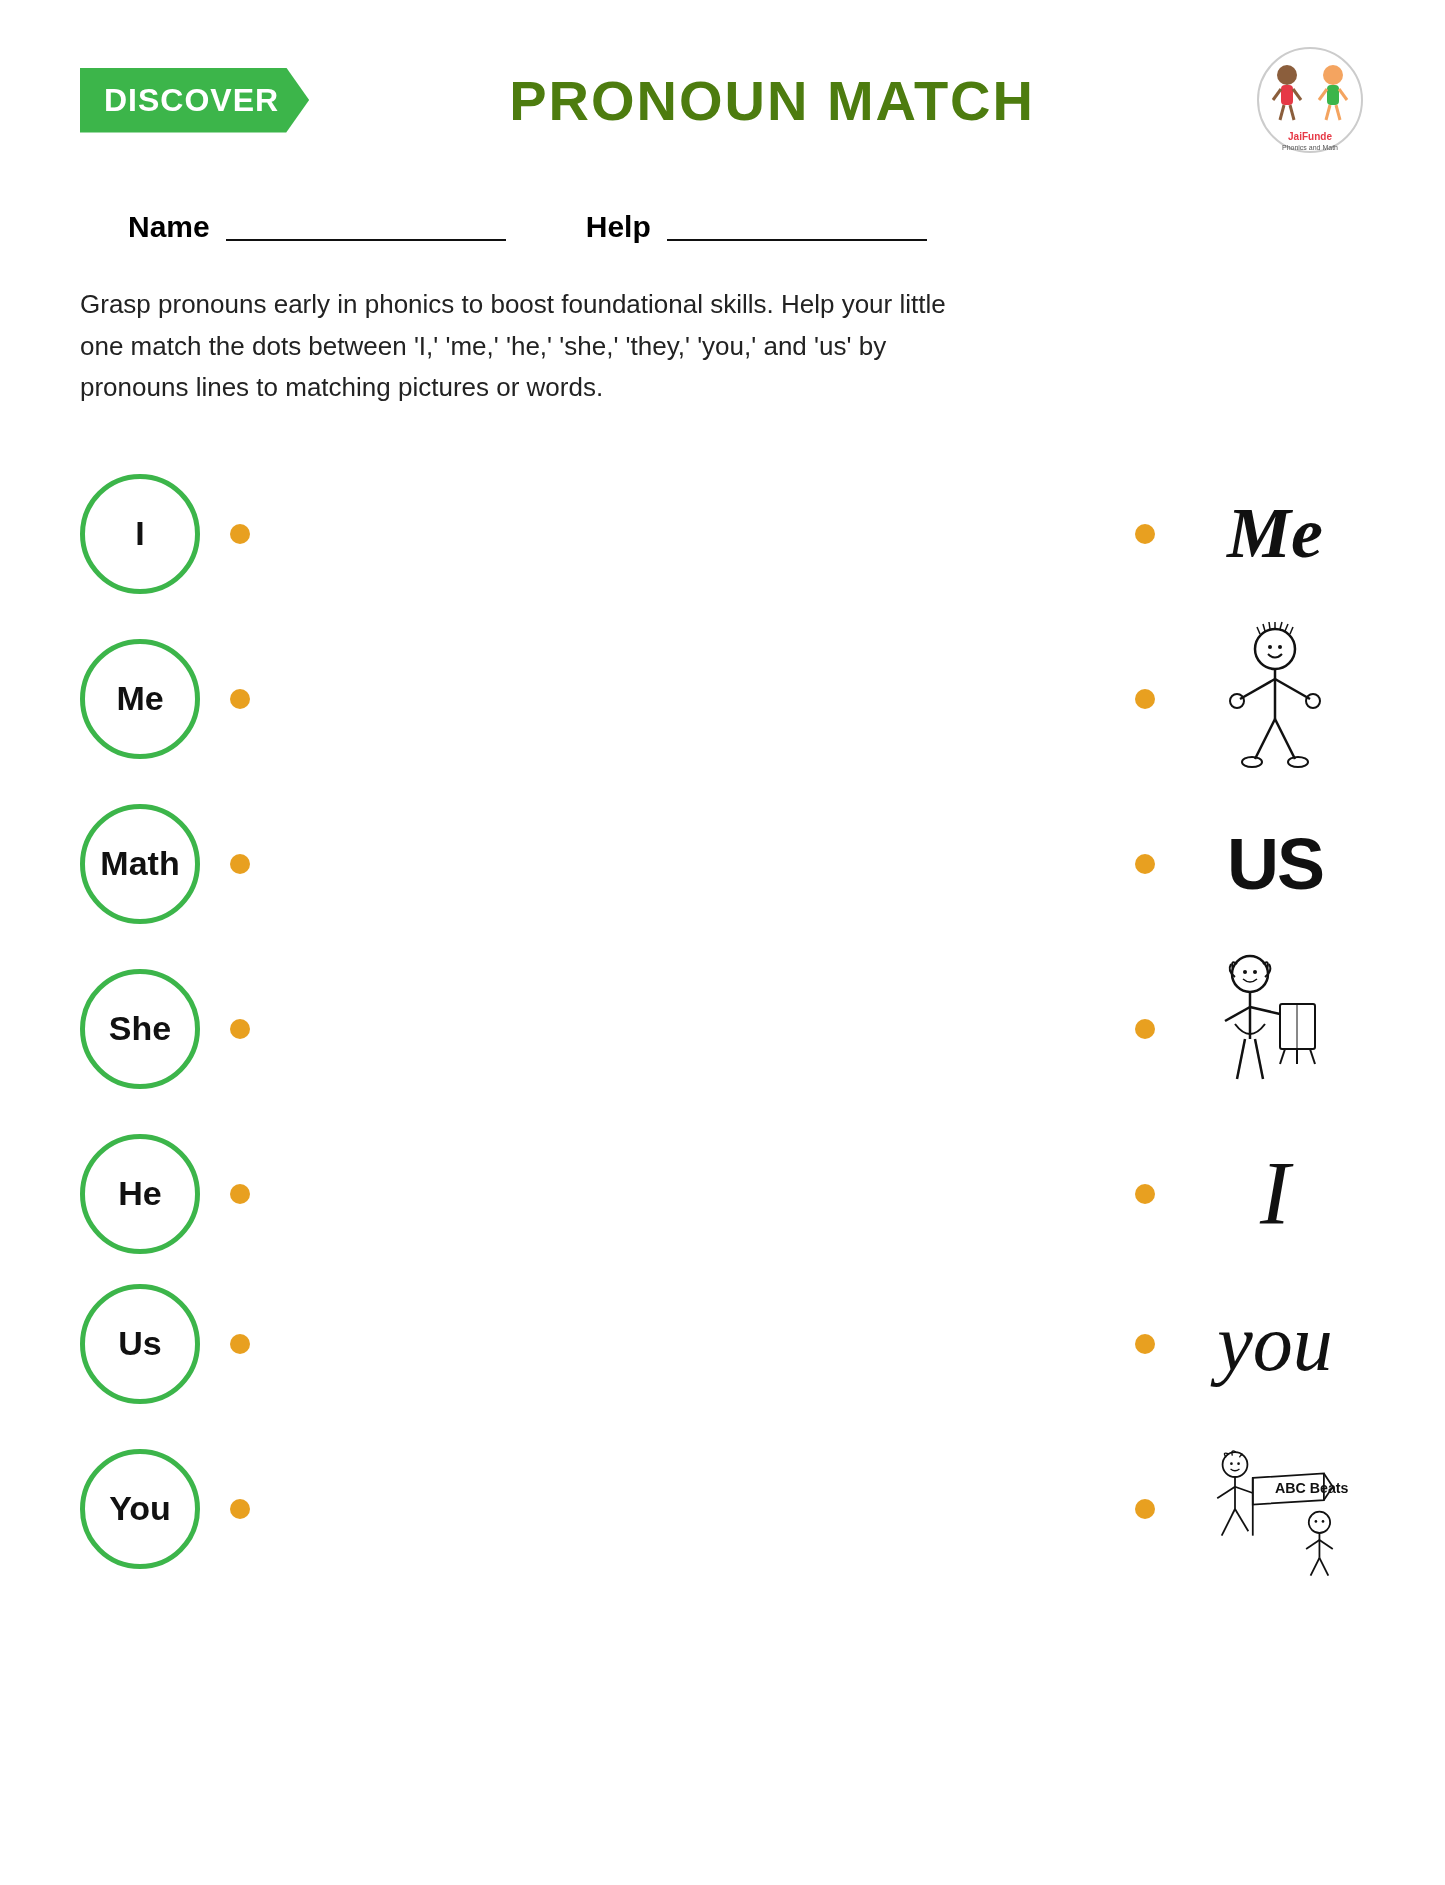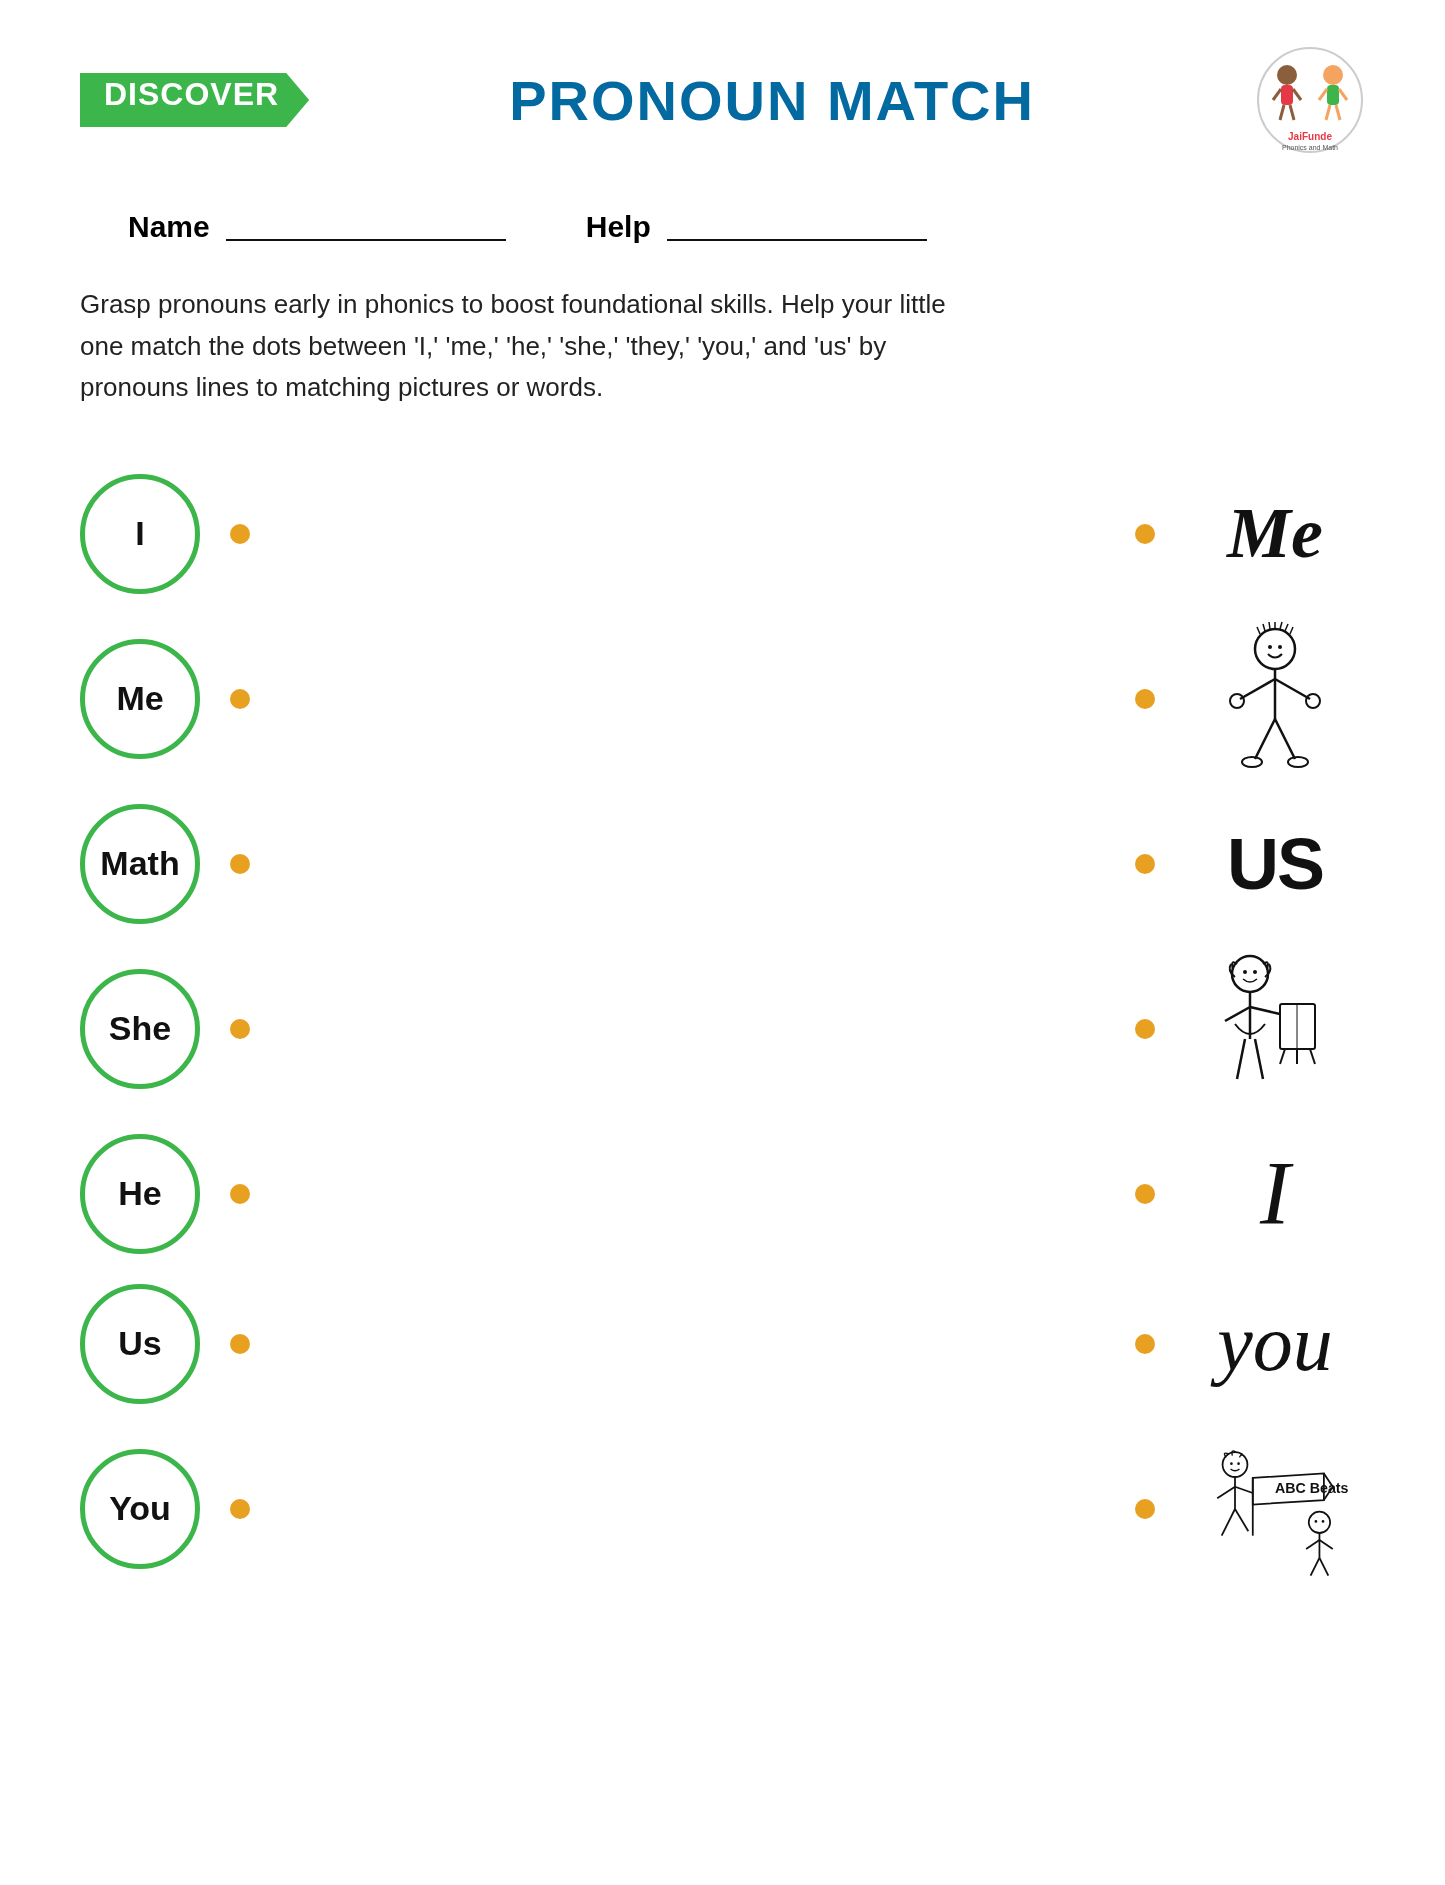--- a/index.html
+++ b/index.html
@@ -26,32 +26,32 @@
       align-items: center;
       justify-content: space-between;
       margin-bottom: 50px;
     }
 
     .discover-badge {
       background: #3cb54a;
       color: #fff;
       font-weight: 900;
       font-size: 32px;
-      padding: 3px 30px 14px 24px;
+      padding: 14px 30px 14px 24px;
       clip-path: polygon(0 0, 90% 0, 100% 50%, 90% 100%, 0 100%);
       letter-spacing: 1px;
       font-family: Arial Black, Arial, sans-serif;
     }
 
     .page-title {
       font-family: Arial Black, Arial, sans-serif;
       font-size: 56px;
       font-weight: 900;
       letter-spacing: 2px;
-      color: #0369a1;
+      color: #4d7c0f;
       text-align: center;
       flex: 1;
     }
 
     .logo-placeholder {
       width: 130px;
       height: 120px;
       display: flex;
       flex-direction: column;
       align-items: flex-end;

